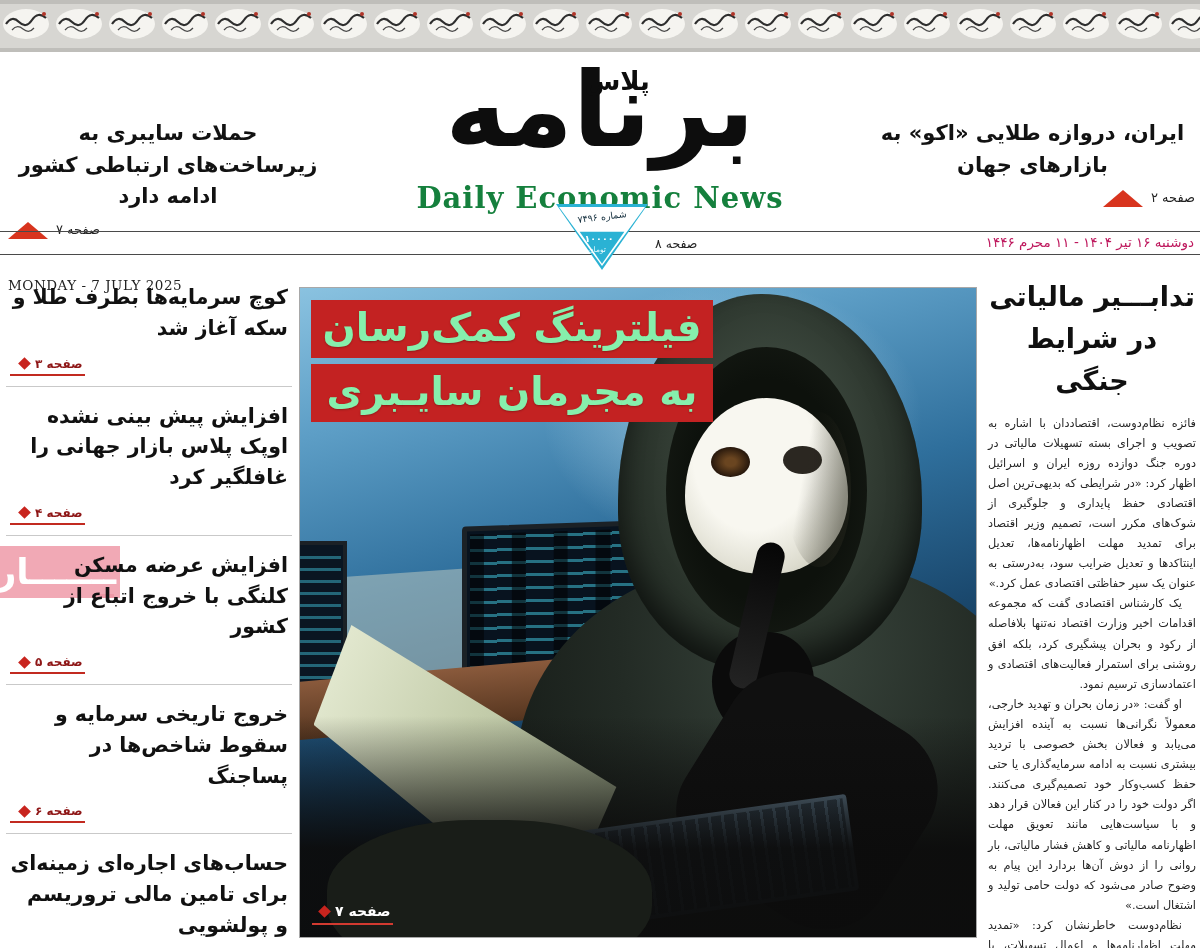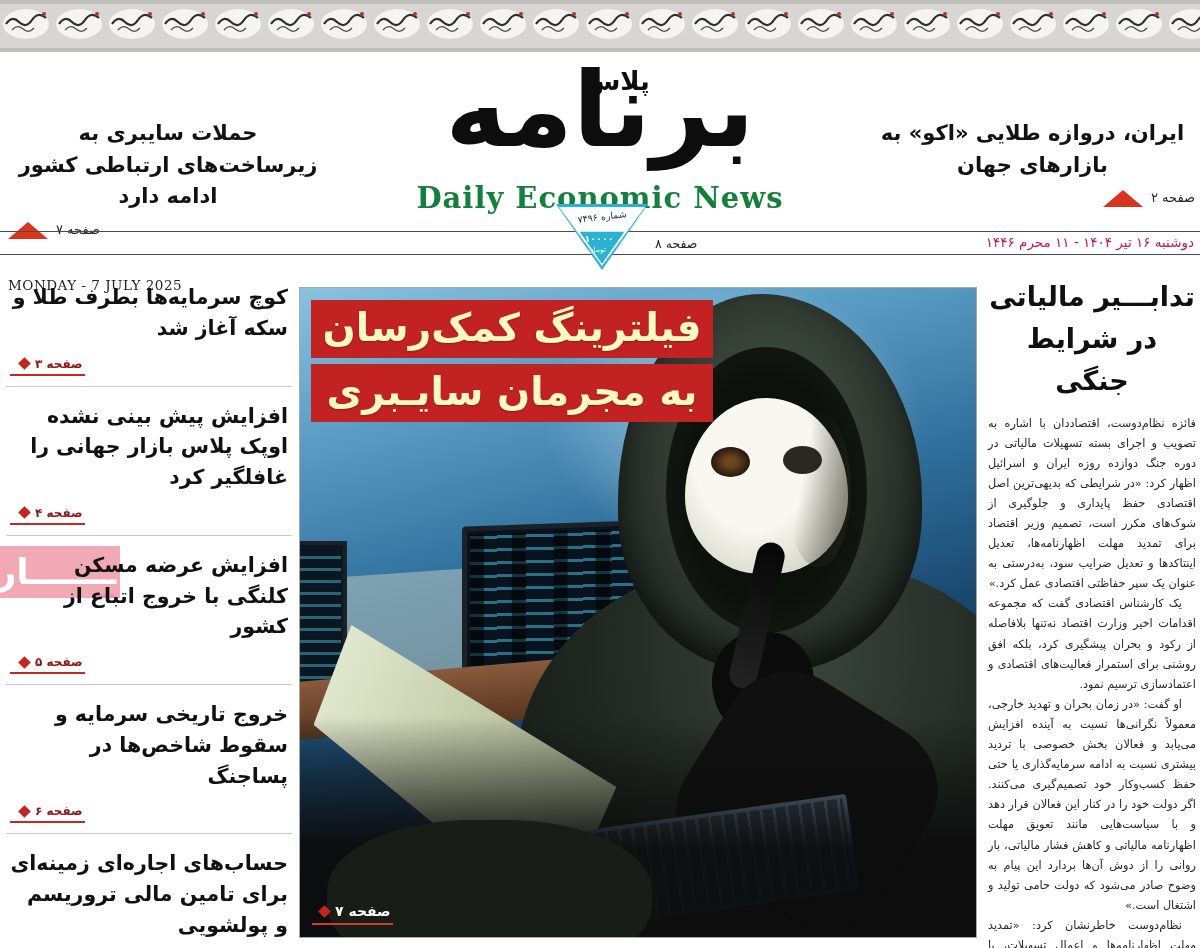--- a/index.html
+++ b/index.html
@@ -122,21 +122,21 @@
       transform:rotate(-8deg); border-radius:4px;
       }
   .ph-laptop-deck .keys { position:absolute; inset:4px;
       background:repeating-linear-gradient(90deg, rgba(10,20,30,.65) 0 10px, rgba(90,130,160,.35) 10px 13px); opacity:.8; }
   .ph-dark { position:absolute; left:0; bottom:0; width:100%; height:34%;
       background:linear-gradient(rgba(10,10,10,0), rgba(12,12,12,.95) 60%); }
   .ph-leg { position:absolute; left:4%; bottom:-6%; width:48%; height:24%;
       background:#191d18; border-radius:45%; }
 
   .banner { position:absolute; left:11px; top:12px; width:402px; z-index:4; }
-  .banner .bar { background:#c32222; color:#fef9c3; direction:rtl; text-align:center;
+  .banner .bar { background:#c32222; color:#86efac; direction:rtl; text-align:center;
       font-size:39px; font-weight:bold; line-height:56px; height:58px; margin-bottom:6px;
       text-shadow:0 1px 2px rgba(0,0,0,.25); }
   .photo-marker { position:absolute; left:12px; bottom:12px; z-index:4;
       display:inline-flex; align-items:center; gap:6px; padding:0 2px 4px 8px;
       border-bottom:2px solid #d23a30; }
   .photo-marker .pg { color:#fff; font-size:14px; font-weight:bold; }
 
   
   .col-right { position:absolute; left:988px; top:276px; width:208px; }
   .rc-title { direction:rtl; text-align:center; font-size:27px; font-weight:bold;

